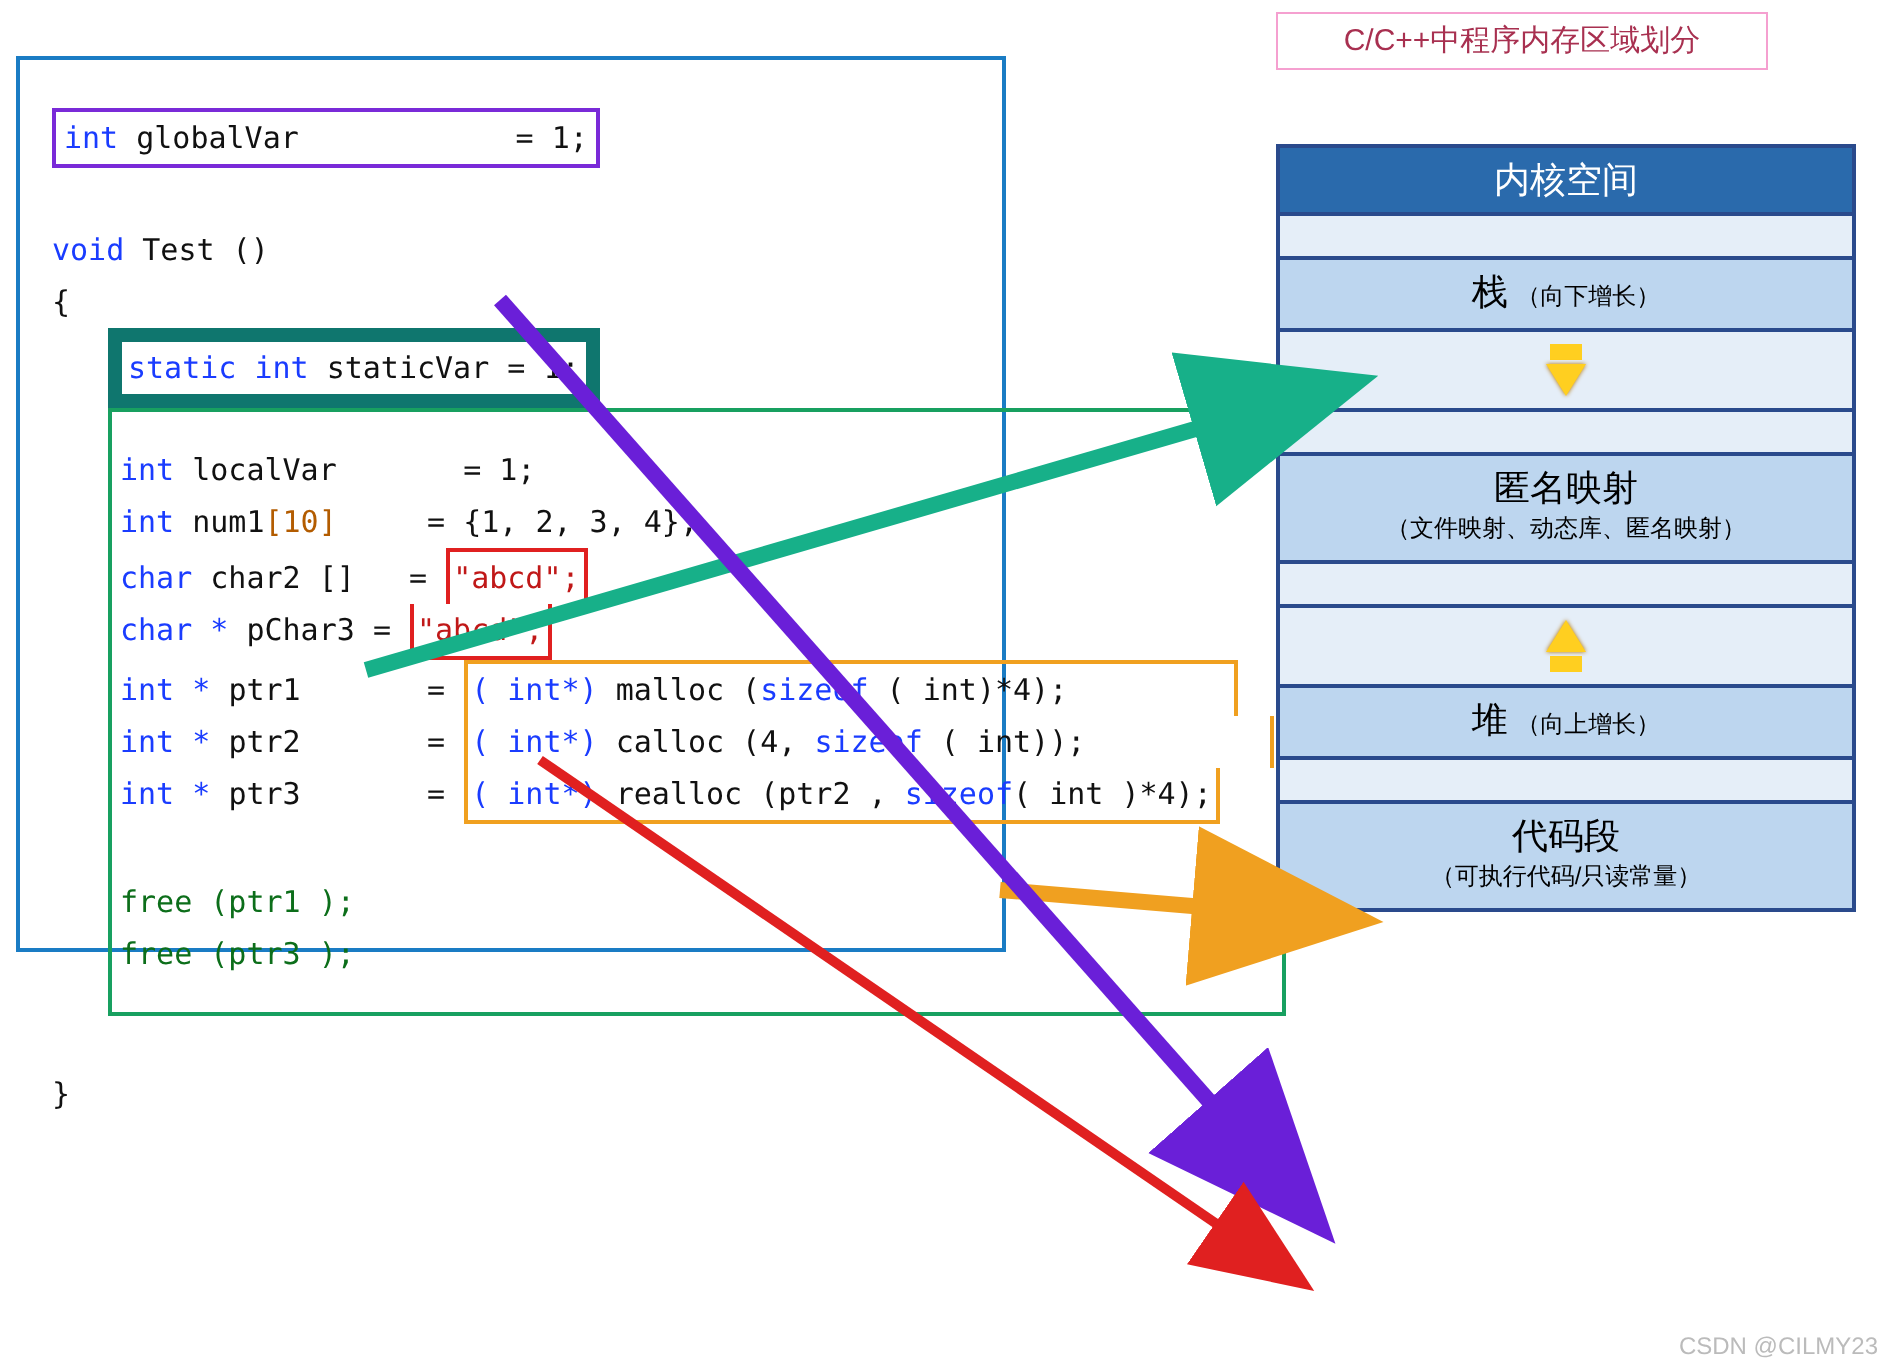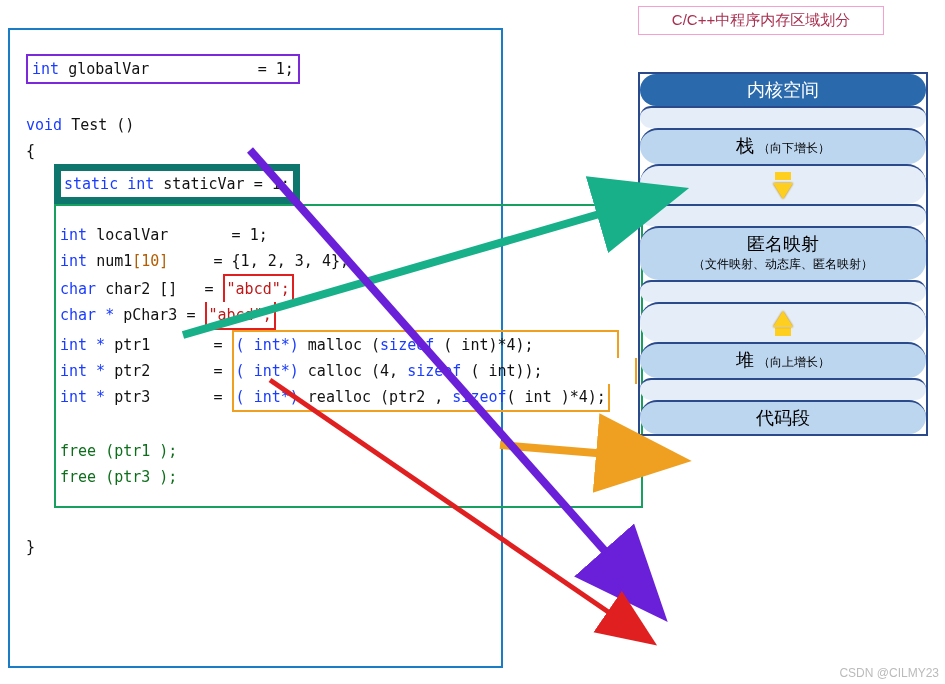--- a/index.html
+++ b/index.html
@@ -21,21 +21,21 @@
     padding: 4px 0;
     text-align: center;
     color: #a83050;
     font-size: 15px;
   }
   .code-panel {
     position: absolute;
     top: 28px;
     left: 8px;
     width: 495px;
-    height: 640px;
+    height: 448px;
     border: 2px solid #1a7cc4;
     padding: 8px;
   }
   .code-inner {
     margin: 16px 8px;
     width: 450px;
   }
   .code-line {
     font-family: Consolas, monospace;
     font-size: 15px;
@@ -82,21 +82,20 @@
     left: 638px;
     width: 290px;
     border: 2px solid #2a4a8c;
   }
   .mem .row {
     border-top: 2px solid #2a4a8c;
     text-align: center;
     padding: 6px 4px;
     line-height: 20px;
     font-size: 15px;
-    border-radius: 19px;
   }
   .mem .row:first-child { border-top: none; }
   .mem .sub { font-size: 12px; }
   .c-dark { background: #2a6aac; color: #fff; }
   .c-med { background: #bdd6ef; color: #000; }
   .c-light { background: #e5eef8; color: #000; }
   .arrow-down, .arrow-up {
     display:inline-block; width:0;height:0;
     border-left:10px solid transparent;
     border-right:10px solid transparent;
@@ -185,20 +184,21 @@
   <div class="row c-light" style="height:40px; padding-top:4px;">
     <span class="arrow-up"></span>
     <span class="arrow-stem" style="display:block;margin:0 auto;width:16px;height:8px;"></span>
   </div>
   <div class="row c-med">
     <span style="font-size:18px;">堆</span> <span class="sub">（向上增长）</span>
   </div>
   <div class="row c-light" style="height:22px;"></div>
   <div class="row c-med">
     <div style="font-size:18px;">代码段</div>
+    <div class="sub">（可执行代码/只读常量）</div>
   </div>
 </div>
 
 <svg class="overlay">
   <defs>
     <marker id="ah-teal" markerWidth="14" markerHeight="14" refX="3" refY="5" orient="auto">
       <polygon points="0,0 12,5 0,10" fill="#17b089"></polygon>
     </marker>
     <marker id="ah-orange" markerWidth="14" markerHeight="14" refX="3" refY="5" orient="auto">
       <polygon points="0,0 12,5 0,10" fill="#f0a020"></polygon>

